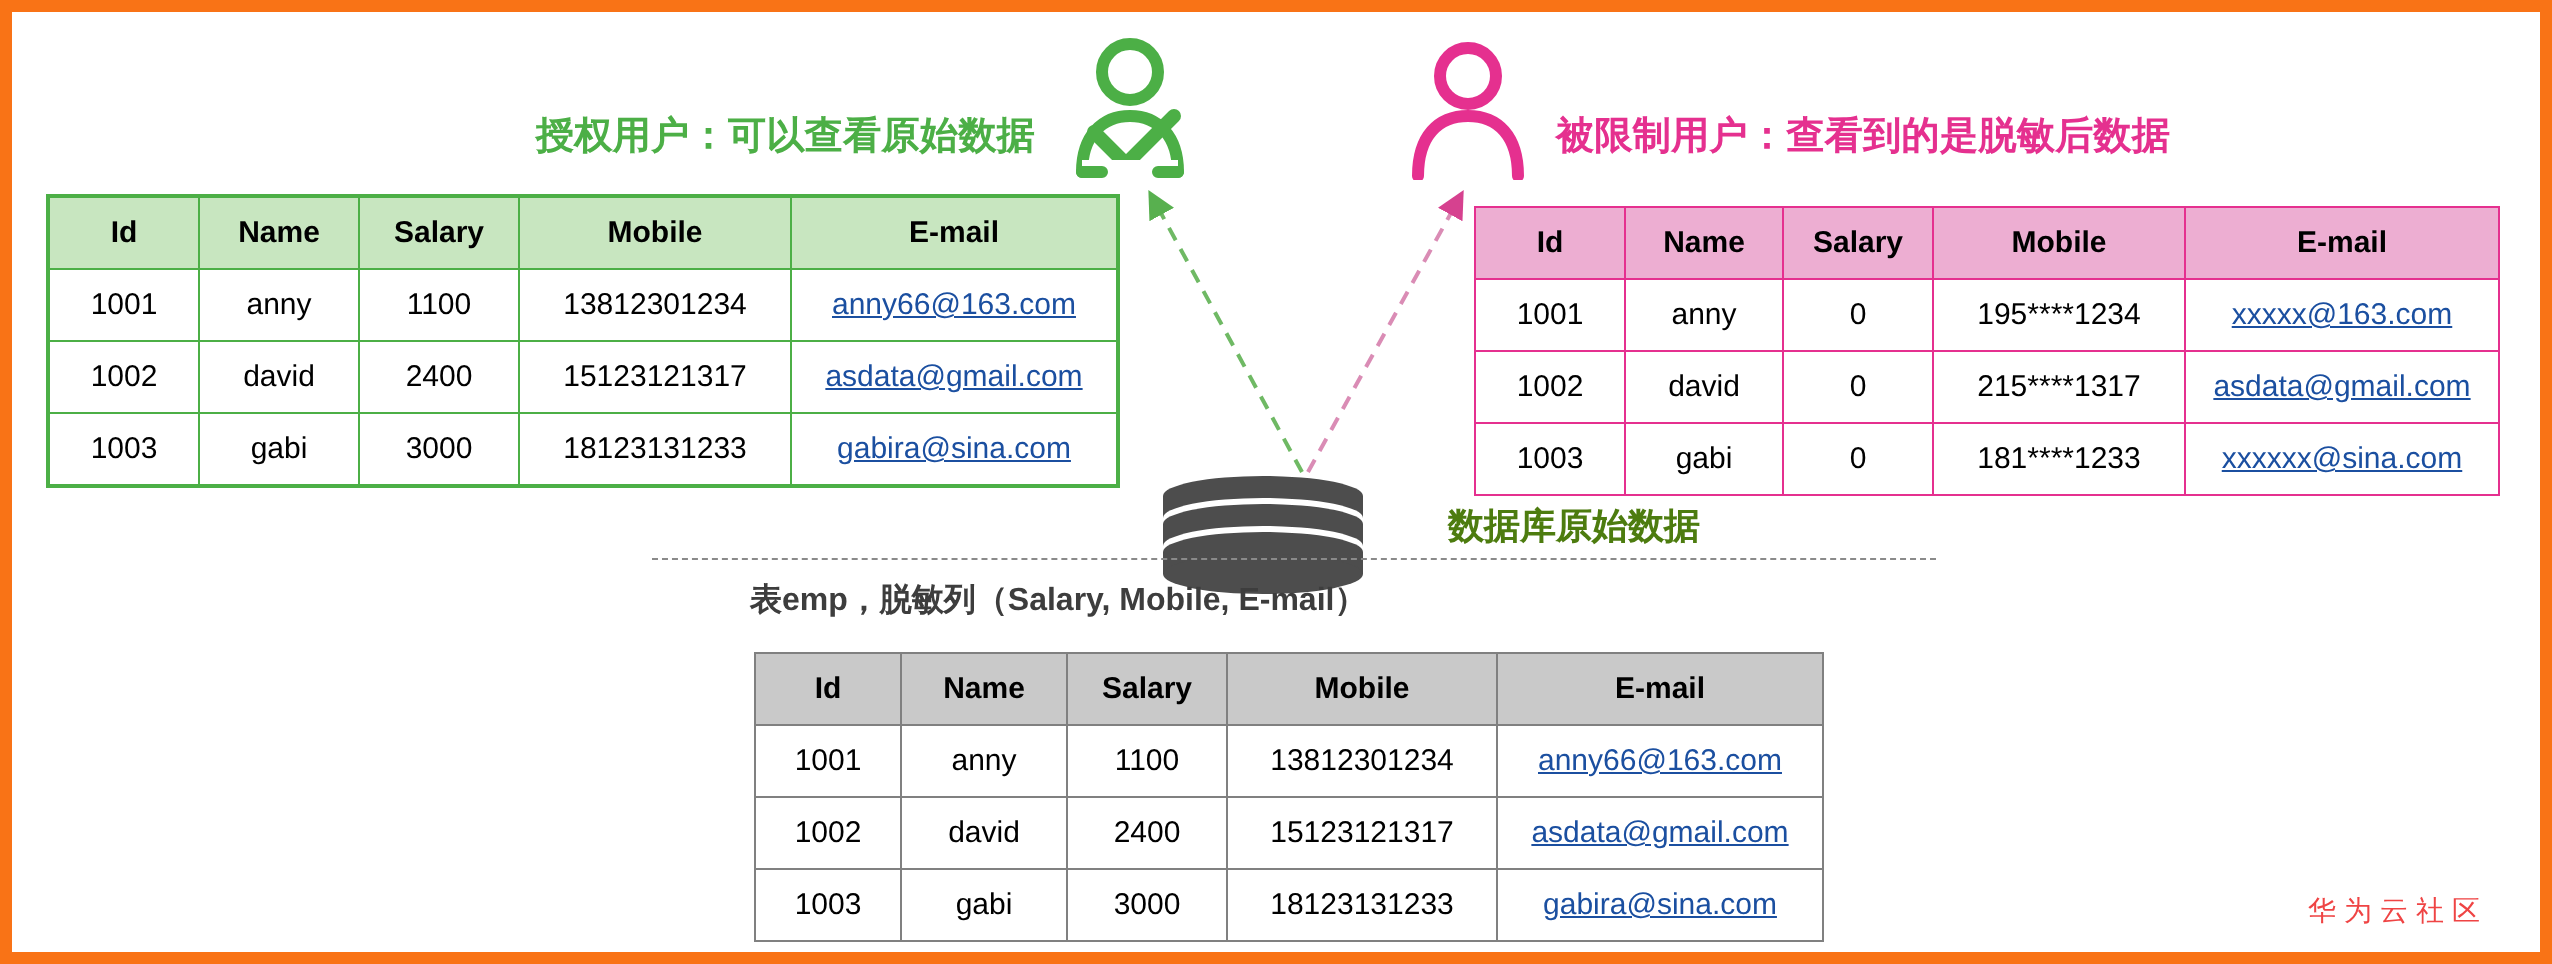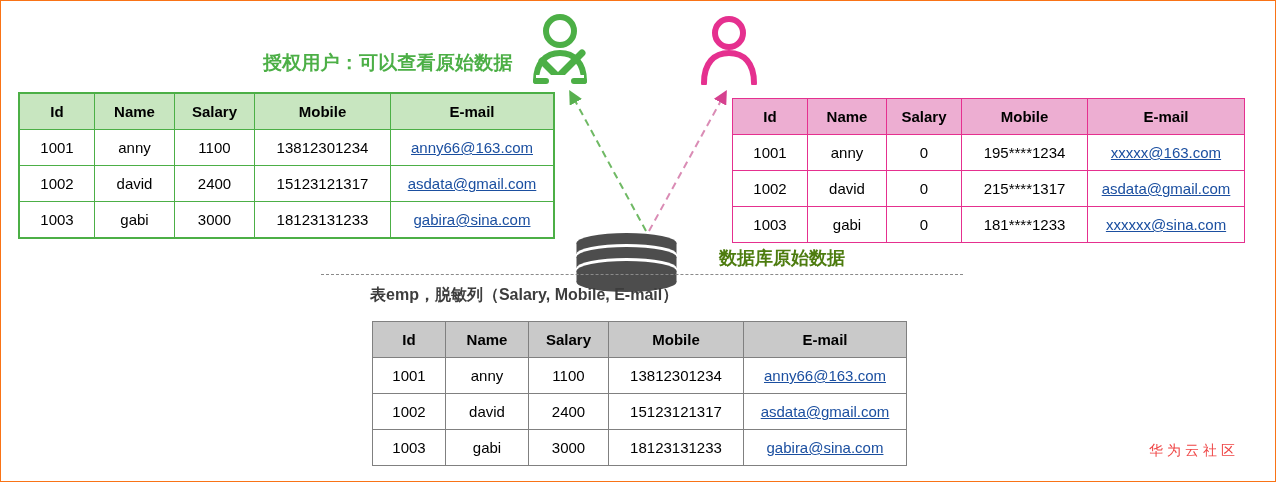--- a/index.html
+++ b/index.html
@@ -8,21 +8,21 @@
     background: #ffffff;
   }
   body {
     font-family: "Liberation Sans", "DejaVu Sans", sans-serif;
   }
   #canvas {
     position: relative;
     width: 1276px;
     height: 482px;
     background: #ffffff;
-    border: 1px solid #f97316;
+    border: 6px solid #f97316;
     box-sizing: border-box;
     overflow: hidden;
   }
 
   
   .headline {
     position: absolute;
     font-size: 19px;
     font-weight: bold;
     white-space: nowrap;
@@ -189,20 +189,21 @@
 
   <div class="user-icon" id="icon-restricted-user">
     <svg width="60" height="70" viewBox="0 0 60 70">
       <circle cx="30" cy="18" r="14" fill="none" stroke="#e5308f" stroke-width="6"></circle>
       <path d="M5,68 C5,48 15,38 30,38 C45,38 55,48 55,68" fill="none" stroke="#e5308f" stroke-width="6" stroke-linecap="round"></path>
     </svg>
   </div>
 
   <div class="headline" id="label-authorized">授权用户：可以查看原始数据</div>
 
+  <div class="headline" id="label-restricted">被限制用户：查看到的是脱敏后数据</div>
 
   <table class="grid" id="table-authorized">
     <colgroup>
       <col style="width:75px">
         <col style="width:80px">
         <col style="width:80px">
       <col style="width:136px">
         <col style="width:163px">
     </colgroup>
     <thead>

